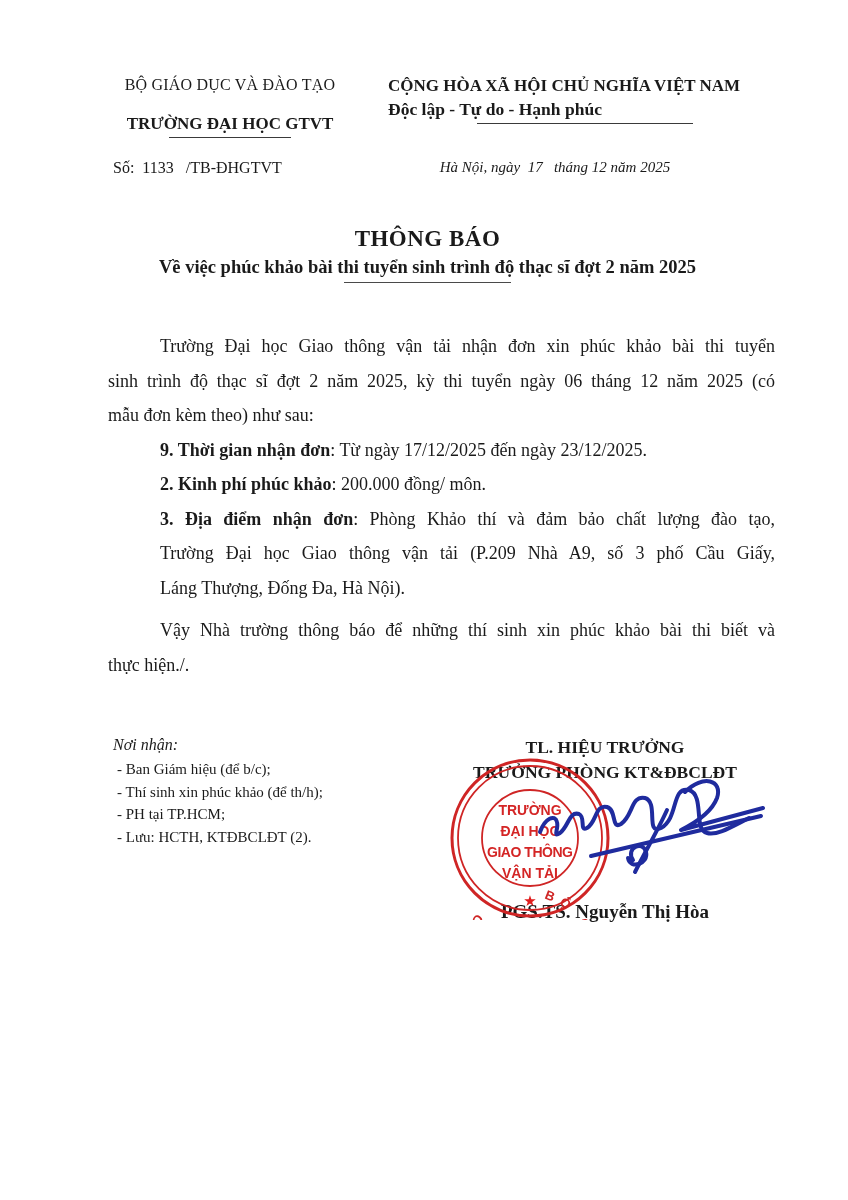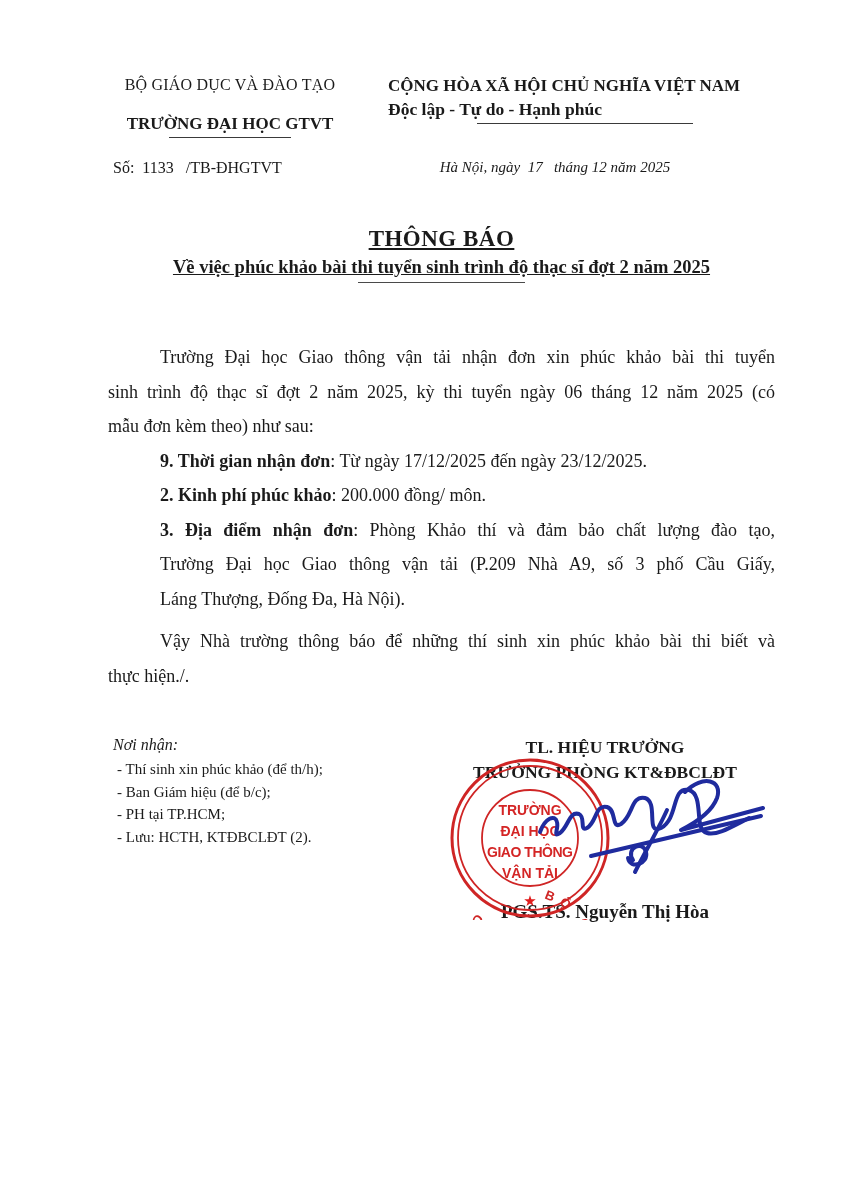--- a/index.html
+++ b/index.html
@@ -24,27 +24,27 @@
   .hdr-r2 { font-size: 17.5px; font-weight: bold; margin-top: 3px; }
   .rule { height: 0; border-bottom: 1.6px solid #3a3a3a; margin: 3px auto 0; }
   .rule-left  { width: 122px; }
   .rule-right { width: 216px; }
 
   .doc-number { left: 113px; top: 159px; font-size: 16px; white-space: pre-wrap; }
   .place-date { left: 360px; top: 159px; width: 390px; text-align: center;
                 font-style: italic; font-size: 15px; white-space: pre-wrap; }
 
   
-  .title-block { left: 108px; top: 226px; width: 667px; text-align: center; text-decoration: underline; }
+  .title-block { left: 94px; top: 226px; width: 667px; text-align: center; }
   .title-main { font-size: 23px; font-weight: bold; letter-spacing: 0.5px; }
   .title-sub  { font-size: 18.5px; font-weight: bold; margin-top: 5px; }
   .rule-title { width: 167px; border-bottom: 1.8px solid #4a4a4a; margin: 4px auto 0; }
 
   
-  .body-block { left: 108px; top: 340px; width: 667px; font-size: 18px; line-height: 34.5px; }
+  .body-block { left: 108px; top: 329px; width: 667px; font-size: 18px; line-height: 34.5px; }
   .ind  { padding-left: 52px; }
   .jline { text-align: justify; text-align-last: justify; }
   .lbl { font-weight: bold; }
   .closing { margin-top: 8px; }
 
   
   .recipients { left: 113px; top: 736px; width: 330px; }
   .rcp-head { font-size: 16px; font-weight: normal; font-style: italic; }
   .rcp-item { font-size: 15px; line-height: 22.5px; padding-left: 4px; }
   .rcp-list { margin-top: 4px; }
@@ -109,22 +109,22 @@
 
     <div class="closing">
       <div class="ind jline">Vậy Nhà trường thông báo để những thí sinh xin phúc khảo bài thi biết và</div>
       <div>thực hiện./.</div>
     </div>
   </div>
 
   <div class="abs recipients">
     <div class="rcp-head">Nơi nhận:</div>
     <div class="rcp-list">
+      <div class="rcp-item">- Ban Giám hiệu (để b/c);</div>
       <div class="rcp-item">- Thí sinh xin phúc khảo (để th/h);</div>
-      <div class="rcp-item">- Ban Giám hiệu (để b/c);</div>
       <div class="rcp-item">- PH tại TP.HCM;</div>
       <div class="rcp-item">- Lưu: HCTH, KTĐBCLĐT (2).</div>
     </div>
   </div>
 
   <div class="abs sign-titles">
     <div class="sig-t">TL. HIỆU TRƯỞNG</div>
     <div class="sig-t">TRƯỞNG PHÒNG KT&amp;ĐBCLĐT</div>
   </div>
 

